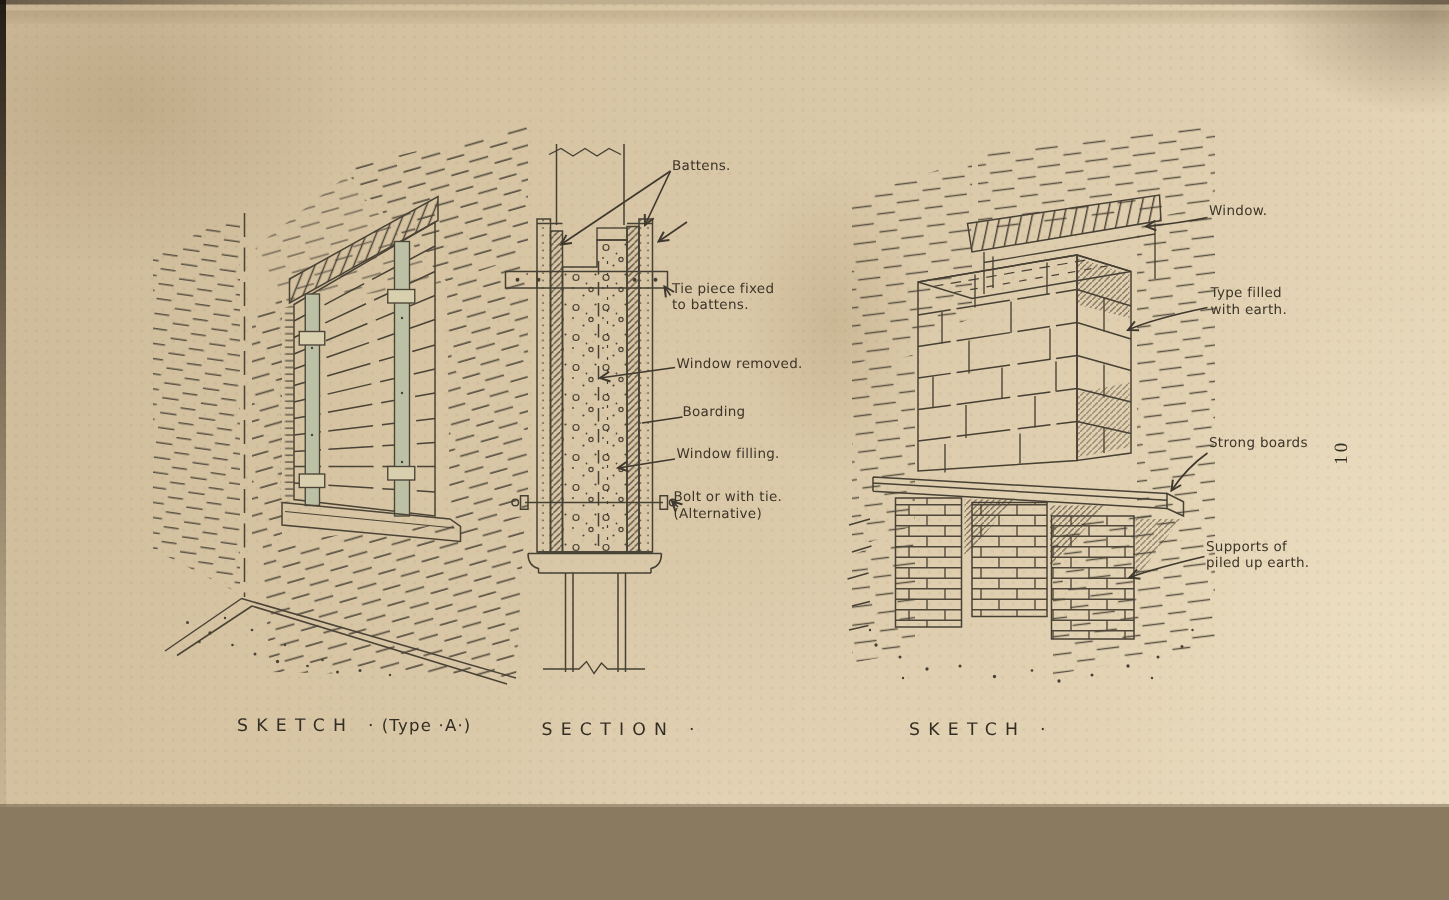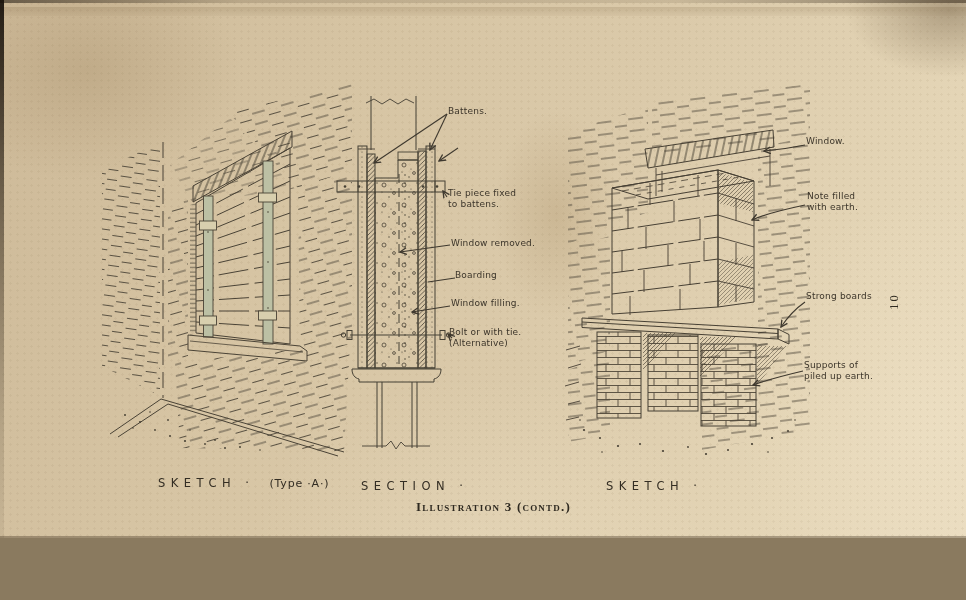--- a/index.html
+++ b/index.html
@@ -25,21 +25,21 @@
     background:linear-gradient(to bottom,rgba(18,13,8,0.9),rgba(40,30,18,0.55) 35%,rgba(60,48,30,0.2) 70%,rgba(60,48,30,0));}
   .edge-top{position:absolute;left:0;top:0;width:966px;height:3px;
     background:linear-gradient(to right,rgba(25,18,10,0.55),rgba(70,54,32,0.18) 25%,rgba(70,54,32,0.12) 70%,rgba(40,28,15,0.5));}
   .edge-right{position:absolute;right:0;top:0;width:7px;height:600px;
     background:linear-gradient(to left,#1d1712,rgba(70,55,34,0.45) 55%,rgba(70,55,34,0));}
   .edge-bottom{position:absolute;left:0;bottom:0;width:966px;height:2px;background:rgba(55,40,24,0.35);}
   svg.art{position:absolute;left:0;top:0;}
   .lbl{position:absolute;font-size:9px;line-height:10.5px;color:#3c352a;letter-spacing:0.2px;white-space:nowrap;}
   .lbl span{display:block;}
   .cap{position:absolute;font-size:11.5px;color:#332d23;letter-spacing:5.5px;white-space:nowrap;}
-  .cap-type{letter-spacing:0.8px;margin-left:15px;font-size:11px;}
+  .cap-type{letter-spacing:0.8px;font-size:11px;}
   .illus{position:absolute;font-family:"Liberation Serif","DejaVu Serif",serif;
     font-variant:small-caps;font-weight:600;font-size:13px;letter-spacing:1.2px;color:#2e2920;white-space:nowrap;}
   .pagenum{position:absolute;font-family:"Liberation Serif","DejaVu Serif",serif;
     font-size:12.5px;letter-spacing:2px;color:#2f2a21;transform:rotate(-90deg);}
 </style>
 </head>
 <body>
 
 <div class="paper">
   <div class="crease"></div>
@@ -275,42 +275,39 @@
   </div>
   <div class="lbl" style="left:449px;top:327px">
     <span>Bolt or with tie.</span>
     <span>(Alternative)</span>
   </div>
 
   <div class="lbl" style="left:806px;top:136px">
     <span>Window.</span>
   </div>
   <div class="lbl" style="left:807px;top:191px">
-    <span>Note filled</span>
+    <span>Type filled</span>
     <span>with earth.</span>
   </div>
   <div class="lbl" style="left:806px;top:291px">
     <span>Strong boards</span>
   </div>
   <div class="lbl" style="left:804px;top:360px">
     <span>Supports of</span>
     <span>piled up earth.</span>
   </div>
 
   <div class="cap" style="left:158px;top:476px">
     <span>SKETCH ·</span><span class="cap-type">(Type ·A·)</span>
   </div>
   <div class="cap" style="left:361px;top:479px">
     <span>SECTION ·</span>
   </div>
   <div class="cap" style="left:606px;top:479px">
     <span>SKETCH ·</span>
-  </div>
-  <div class="illus" style="left:416px;top:499px">
-    <span>Illustration 3 (contd.)</span>
   </div>
 
   <div class="pagenum" style="left:886px;top:294px">
     <span>10</span>
   </div>
 
   <div class="edge-left"></div>
   <div class="edge-top"></div>
   <div class="edge-right"></div>
   <div class="edge-bottom"></div>

